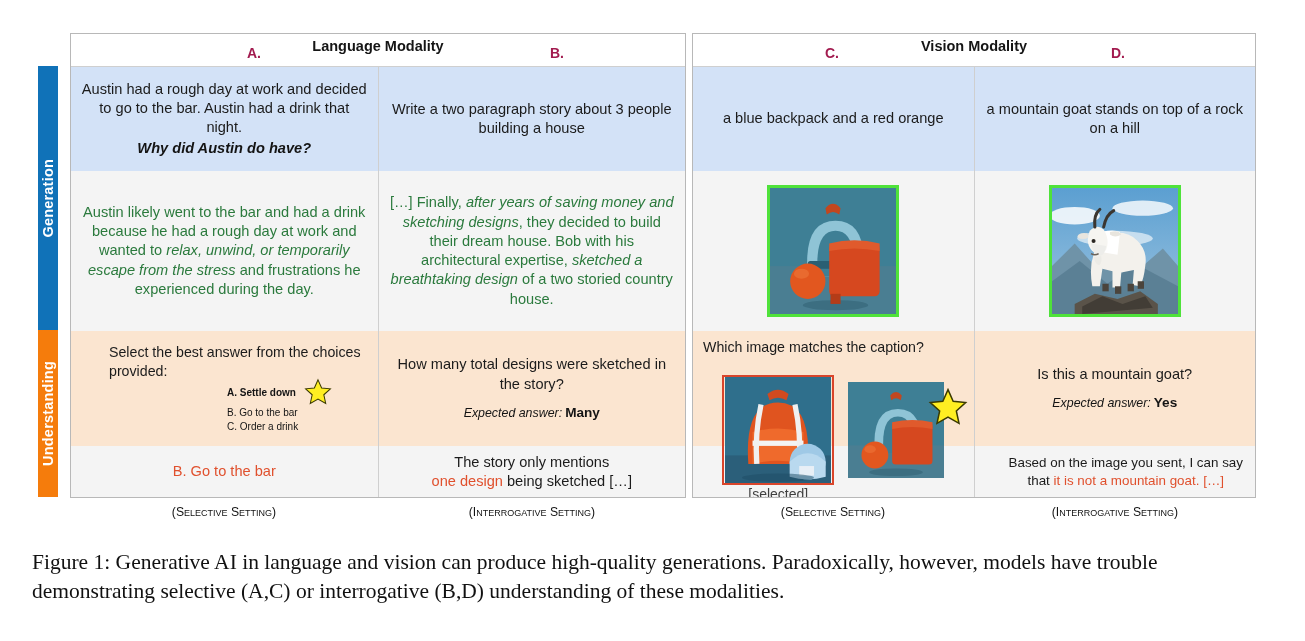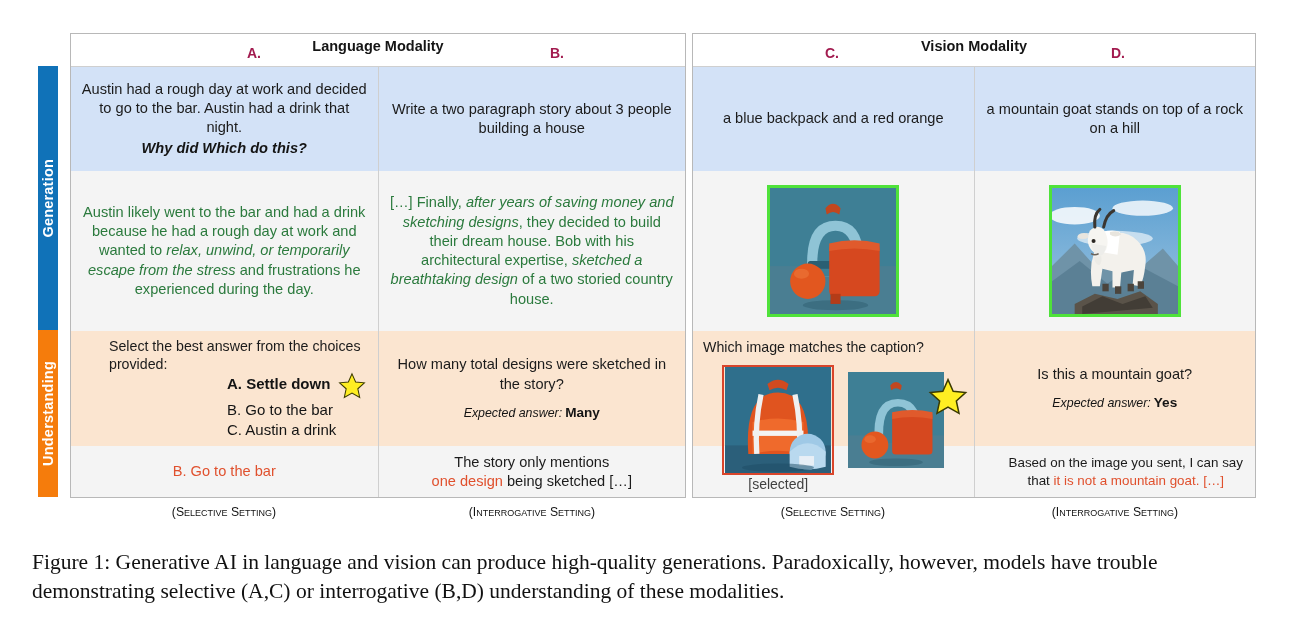--- a/index.html
+++ b/index.html
@@ -86,40 +86,40 @@
   .green { color:#2b7a3d; }
   .red   { color:#e0502d; }
   .ital  { font-style:italic; }
 
   .qline { font-weight:bold; font-style:italic; color:#141414; margin-top:2px; }
 
   
   .sel-wrap { width:100%; text-align:left; }
   .sel-lead { font-size:14.2px; color:#1b1b1b; line-height:1.3; }
   .choices { margin-top:-2px; padding-left:118px; position:relative; text-align:left; }
-  .choice { font-size:15px; line-height:1.36; color:#141414; white-space:nowrap;}
+  .choice { font-size:10px; line-height:1.36; color:#141414; white-space:nowrap;}
   .choice.first { font-weight:bold; display:inline-block; }
 
   .expected { font-size:12.4px; margin-top:10px; color:#141414; }
   .expected i { font-style:italic; }
   .expected b { font-weight:bold; font-size:13.6px; margin-left:3px;}
 
   
   .star { display:inline-block; vertical-align:middle; margin-left:4px; }
 
   
   .genimg {
     border:3px solid #4fe23a;
     width:132px; height:132px;
     display:block;
   }
 
   
   .vis-sel { width:100%; }
-  .vis-sel .q { font-size:14.2px; text-align:left; color:#1b1b1b; margin-bottom:8px;}
+  .vis-sel .q { font-size:14.2px; text-align:left; color:#1b1b1b; margin-bottom:18px;}
   .imgrow { display:flex; align-items:flex-start; justify-content:center; gap:14px; position:relative;}
   .thumb-sel { width:112px; height:110px; border:2px solid #d9452b; display:block; }
   .thumb-plain { width:96px; height:110px; display:block; }
   .selected-label { color:#404040; font-size:14px; text-align:center; margin-top:0px;}
 
   
   .settings { position:absolute; top:472px; left:0; width:1218px; height:22px; }
   .setting {
     position:absolute; top:0; font-size:12.2px; color:#121212;
     text-align:center; white-space:nowrap;
@@ -154,41 +154,41 @@
         <div class="panel-title">Language Modality</div>
         <div class="col-letter lang-a">A.</div>
         <div class="col-letter lang-b">B.</div>
       </div>
 
       <div class="panel-body">
 
         <div class="col">
           <div class="cell cell-prompt-gen">
             <div>Austin had a rough day at work and decided to go to the bar. Austin had a drink that night.</div>
-            <div class="qline">Why did Which do this?</div>
+            <div class="qline">Why did Austin do have?</div>
           </div>
 
           <div class="cell cell-out-gen green">
             <div>
               <span>Austin likely went to the bar and had a drink because he had a rough day at work and wanted to </span><span class="ital">relax, unwind, or temporarily escape from the stress</span><span> and frustrations he experienced during the day.</span>
             </div>
           </div>
 
           <div class="cell cell-prompt-und" style="align-items:flex-start;padding-left:38px;">
             <div class="sel-wrap">
               <div class="sel-lead">Select the best answer from the choices provided:</div>
               <div class="choices">
                 <div>
                   <span class="choice first">A. Settle down</span>
                   <svg class="star" width="28" height="28" viewBox="0 0 24 24">
                     <polygon points="12,1.6 15.1,8.6 22.6,9.3 17,14.4 18.6,21.8 12,18 5.4,21.8 7,14.4 1.4,9.3 8.9,8.6" fill="#ffee22" stroke="#3a3a00" stroke-width="0.9"></polygon>
                   </svg>
                 </div>
                 <div class="choice">B. Go to the bar</div>
-                <div class="choice">C. Austin a drink</div>
+                <div class="choice">C. Order a drink</div>
               </div>
             </div>
           </div>
 
           <div class="cell cell-out-und red">
             <div>B. Go to the bar</div>
           </div>
         </div>
 
         <div class="col">

